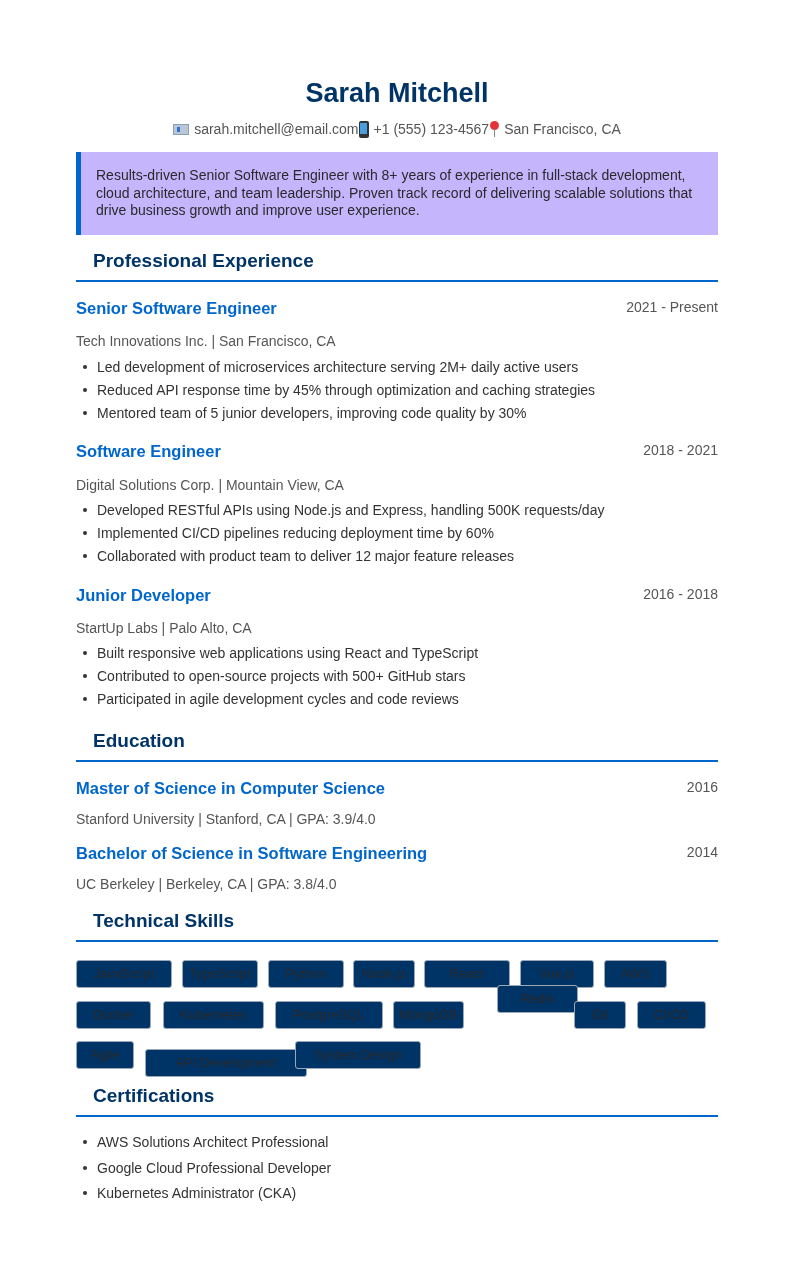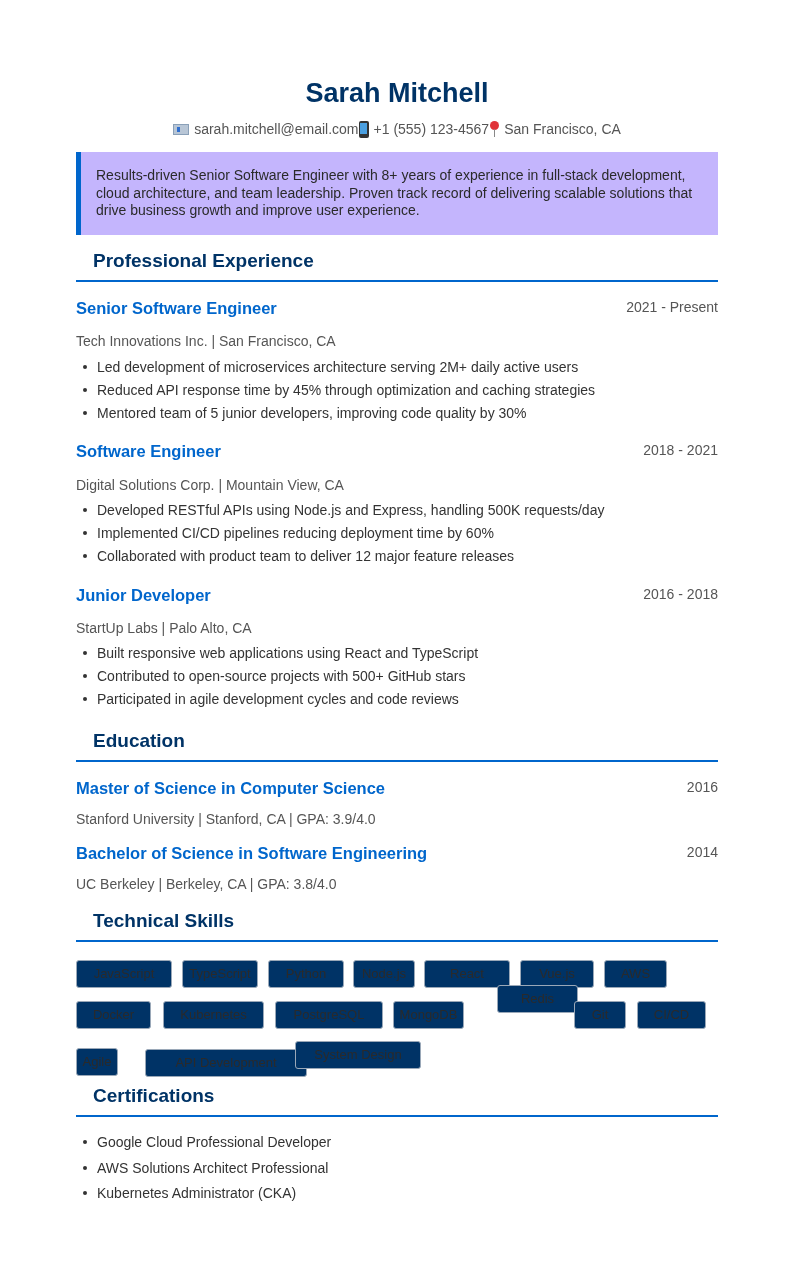--- a/index.html
+++ b/index.html
@@ -131,27 +131,27 @@
     <span class="skill" style="left:528px;top:0;width:63px">AWS</span>
 
     <span class="skill" style="left:0;top:41px;width:75px">Docker</span>
     <span class="skill" style="left:87px;top:41px;width:101px">Kubernetes</span>
     <span class="skill" style="left:199px;top:41px;width:108px">PostgreSQL</span>
     <span class="skill" style="left:317px;top:41px;width:71px">MongoDB</span>
     <span class="skill" style="left:421px;top:25px;width:81px">Redis</span>
     <span class="skill" style="left:498px;top:41px;width:52px">Git</span>
     <span class="skill" style="left:561px;top:41px;width:69px">CI/CD</span>
 
-    <span class="skill" style="left:0;top:88px;width:42px">Agile</span>
+    <span class="skill" style="left:0;top:81px;width:58px">Agile</span>
     <span class="skill" style="left:69px;top:89px;width:162px">API Development</span>
     <span class="skill" style="left:219px;top:81px;width:126px">System Design</span>
   </div>
 
   <h2 class="section-title" style="top:1084px">Certifications</h2>
   <div class="section-rule" style="top:1115px"></div>
 
   <ul class="certs">
+    <li>AWS Solutions Architect Professional</li>
     <li>Google Cloud Professional Developer</li>
-    <li>AWS Solutions Architect Professional</li>
     <li>Kubernetes Administrator (CKA)</li>
   </ul>
 
 </div>
 
 </body></html>

